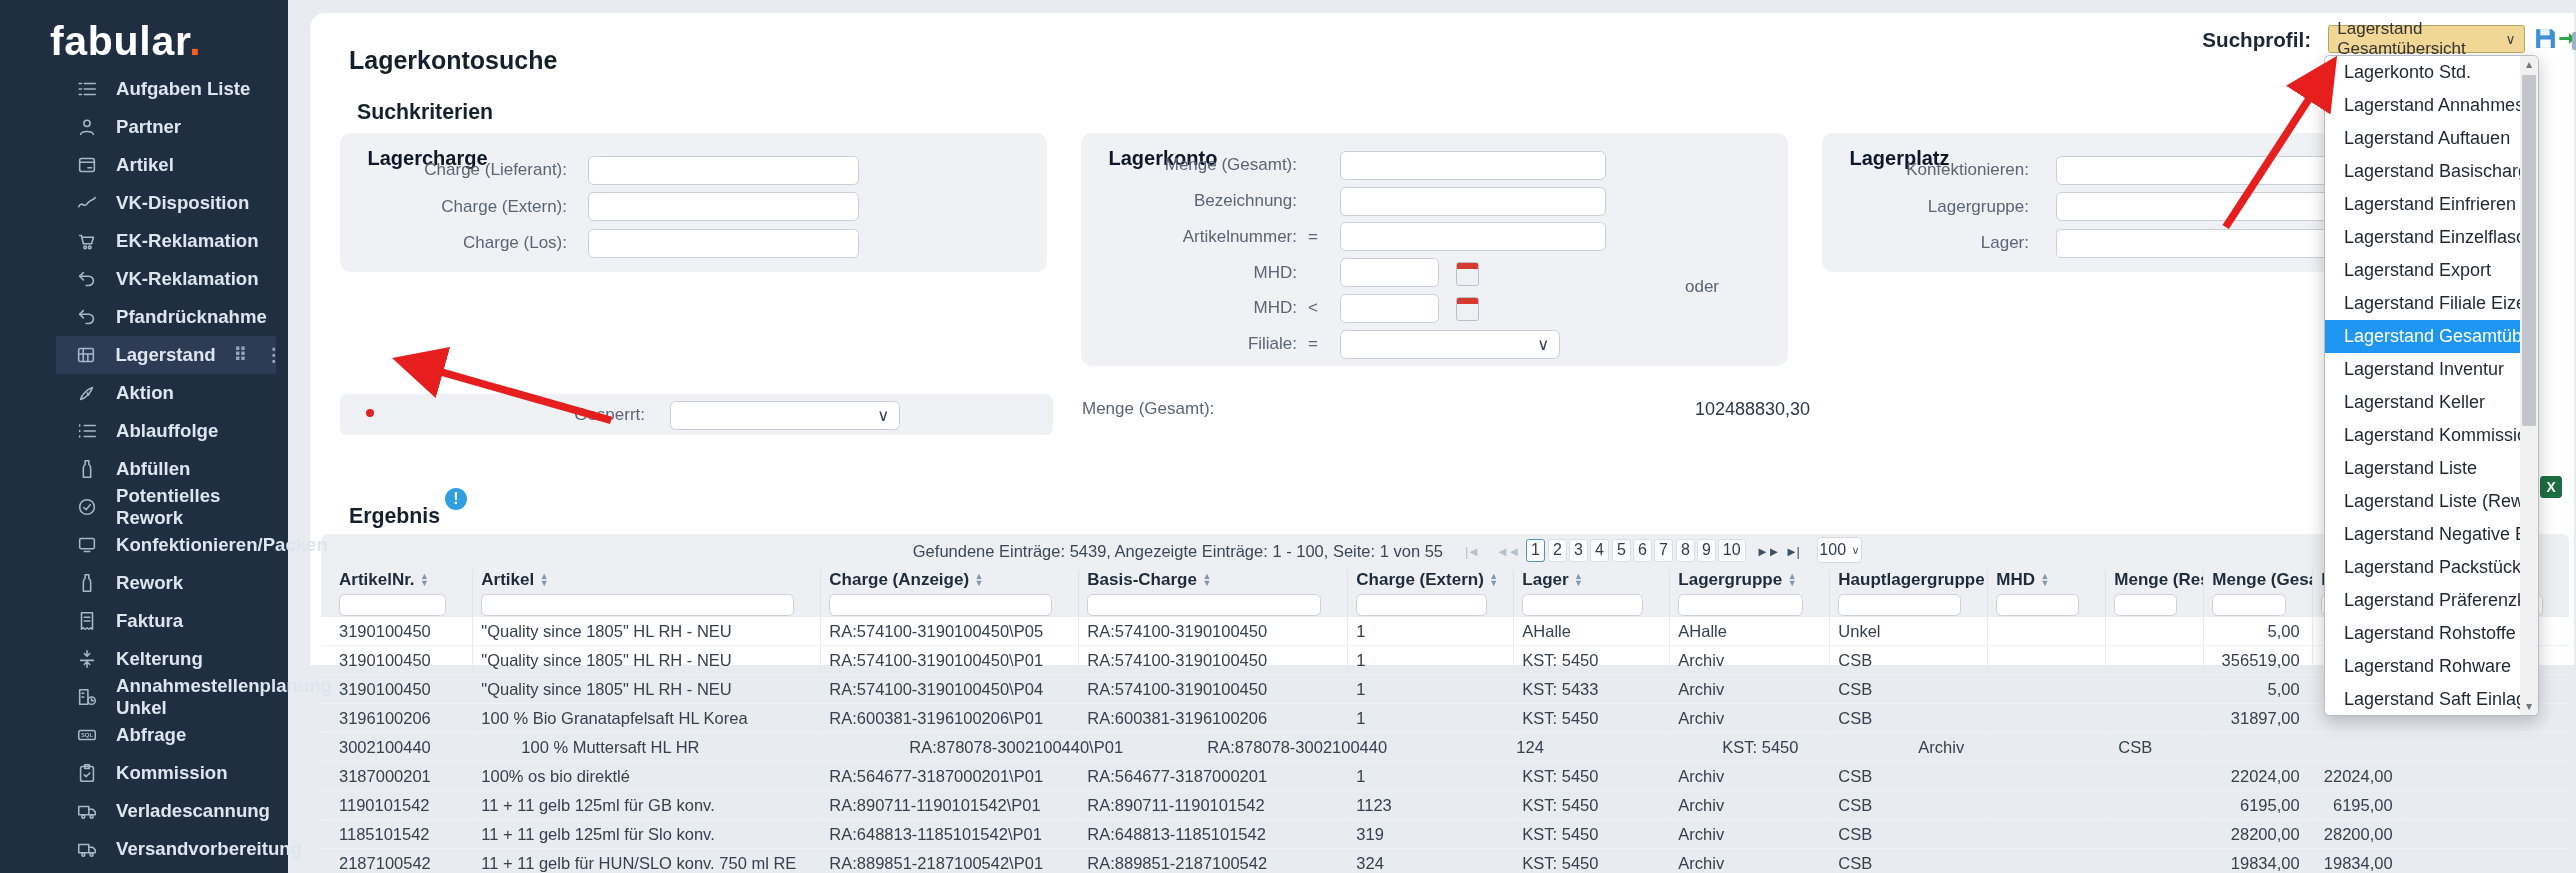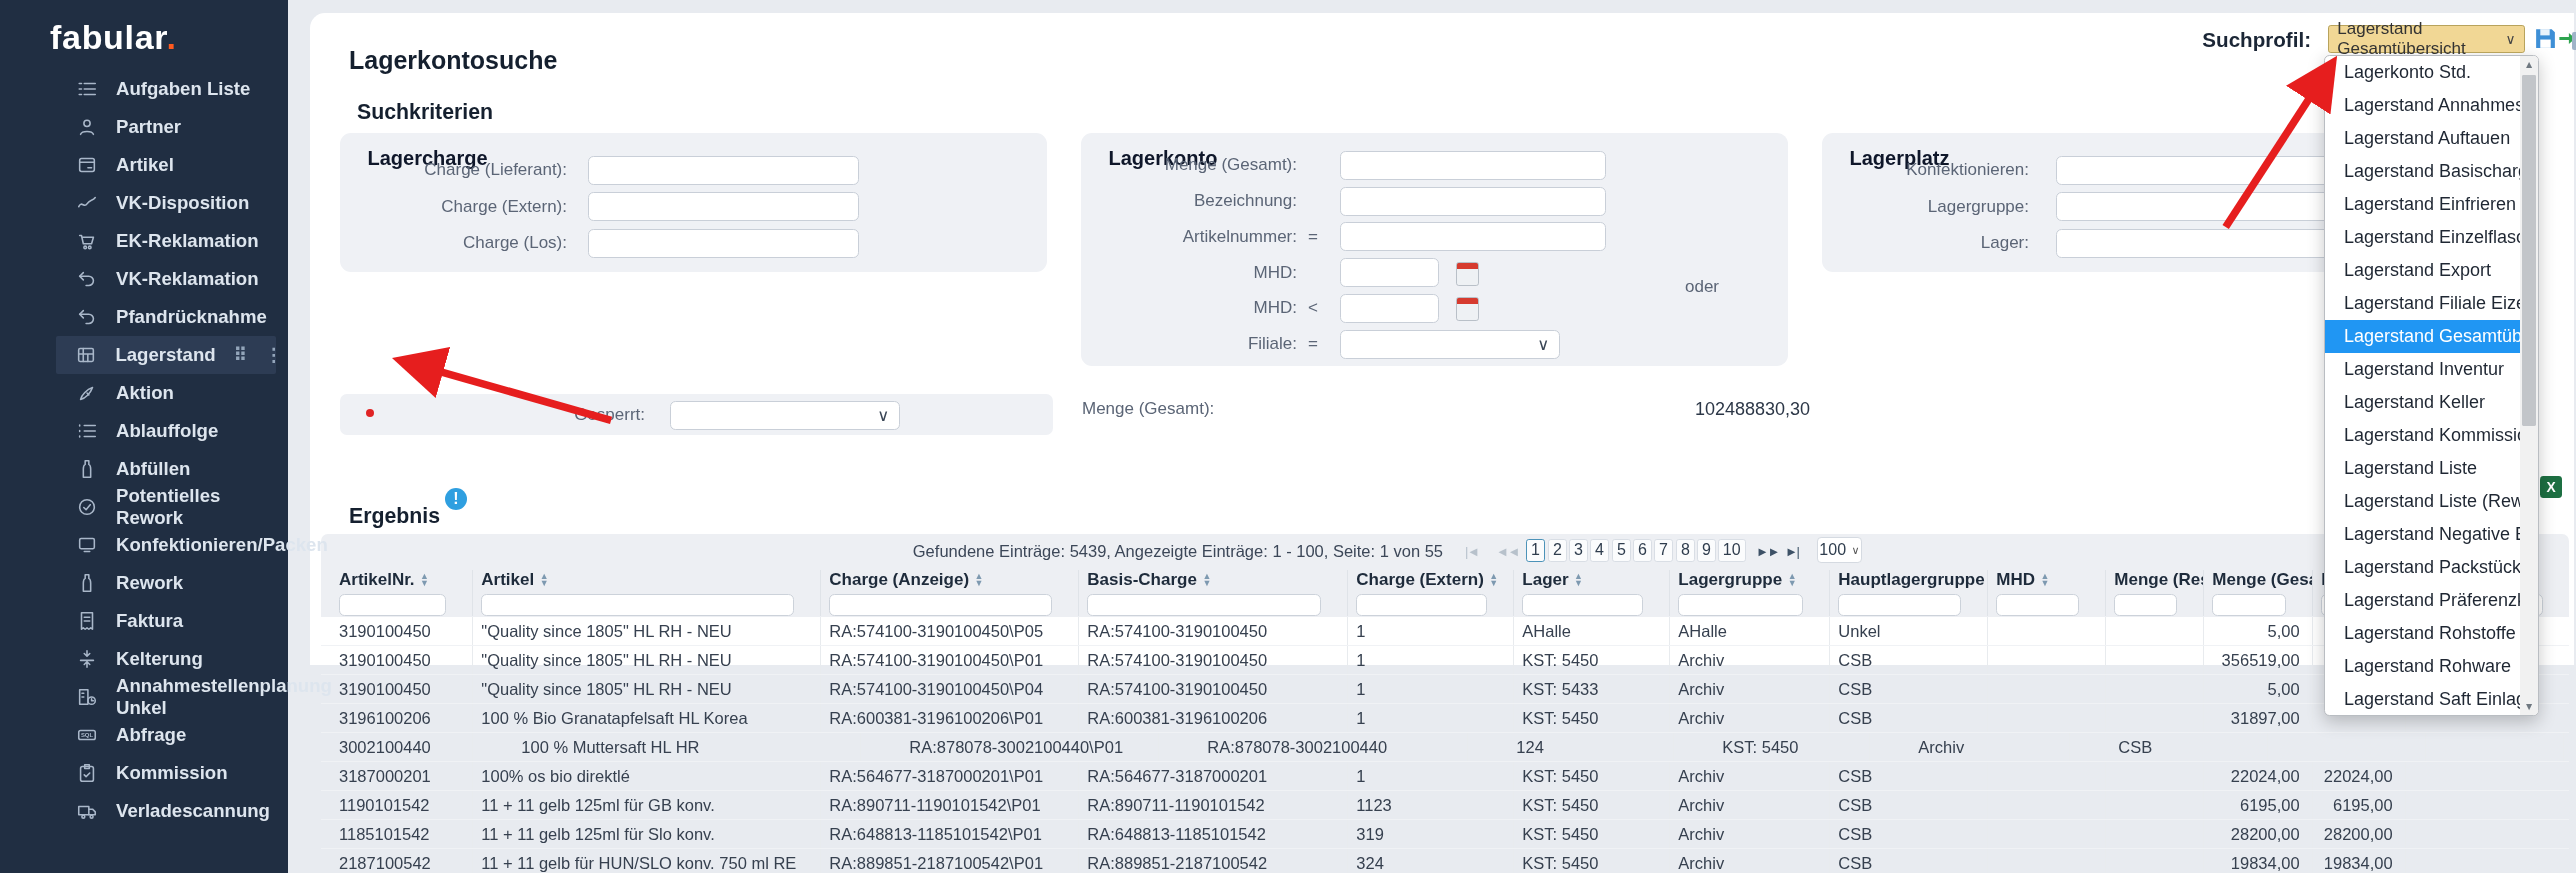--- a/index.html
+++ b/index.html
@@ -1,20 +1,20 @@
 <!DOCTYPE html>
 <html style="font-size:11px"><head>
 <meta charset="utf-8">
 <style>
   html,body{margin:0;padding:0;}
   body{width:2576px;height:873px;overflow:hidden;position:relative;background:#e8ebf0;
        font-family:"Liberation Sans",sans-serif;-webkit-font-smoothing:antialiased;}
   
   .sidebar{position:absolute;left:0;top:0;width:288px;height:873px;background:#202e42;z-index:10;}
-  .logo{position:absolute;left:50px;top:18px;font-size:34px;font-weight:700;color:#fff;letter-spacing:0.7px;}
+  .logo{position:absolute;left:50px;top:18px;font-size:41px;font-weight:700;color:#fff;letter-spacing:0.7px;}
   .logo .dot{color:#ff5a1f;}
   .nav{position:absolute;top:70px;left:0;right:0;margin-left:44px;}
   .nav-item{height:38px;display:flex;align-items:center;gap:18px;padding-left:32px;
             color:#dde5ee;font-size:18.6px;font-weight:600;box-sizing:border-box;cursor:pointer;}
   .nav-item svg{width:22px;height:22px;flex:0 0 22px;stroke:#a9b7c9;fill:none;stroke-width:1.7;stroke-linecap:round;stroke-linejoin:round;}
   .nav-item.active{background:#2d3c54;border-radius:2px;margin:0 12.4px;padding-left:19px;}
   .nav-item.active .handles{margin-left:auto;margin-right:15px;display:flex;gap:18px;color:#93a5ba;font-size:18px;}
   
   .card{position:absolute;left:310px;top:13px;width:2264px;height:652px;background:#fff;border-top-left-radius:15px;}
   .page-title{position:absolute;left:39px;top:16.5px;font-size:25px;font-weight:700;color:#15202f;}
@@ -222,20 +222,29 @@
       </div>
       <div class="nav-item">
         <svg viewBox="0 0 24 24">
           <rect x="3" y="7" width="11" height="9"></rect>
           <path d="M14 10h4l3 3v3h-7"></path>
           <circle cx="8" cy="18.2" r="1.6"></circle>
           <circle cx="17" cy="18.2" r="1.6"></circle>
         </svg>
         <span>Verladescannung</span>
       </div>
+      <div class="nav-item">
+        <svg viewBox="0 0 24 24">
+          <rect x="3" y="7" width="11" height="9"></rect>
+          <path d="M14 10h4l3 3v3h-7"></path>
+          <circle cx="8" cy="18.2" r="1.6"></circle>
+          <circle cx="17" cy="18.2" r="1.6"></circle>
+        </svg>
+        <span>Versandvorbereitung</span>
+      </div>
     </nav>
 </aside>
 
 <main class="card">
   <h1 class="page-title">Lagerkontosuche</h1>
   <h2 class="sec-title">Suchkriterien</h2>
 
   <section class="panel" style="left:30px;top:120px;width:707px;height:139px;">
     <h3>Lagercharge</h3>
   <span class="f-label" style="right: 480px; top: 37px;">Charge (Lieferant):</span>

